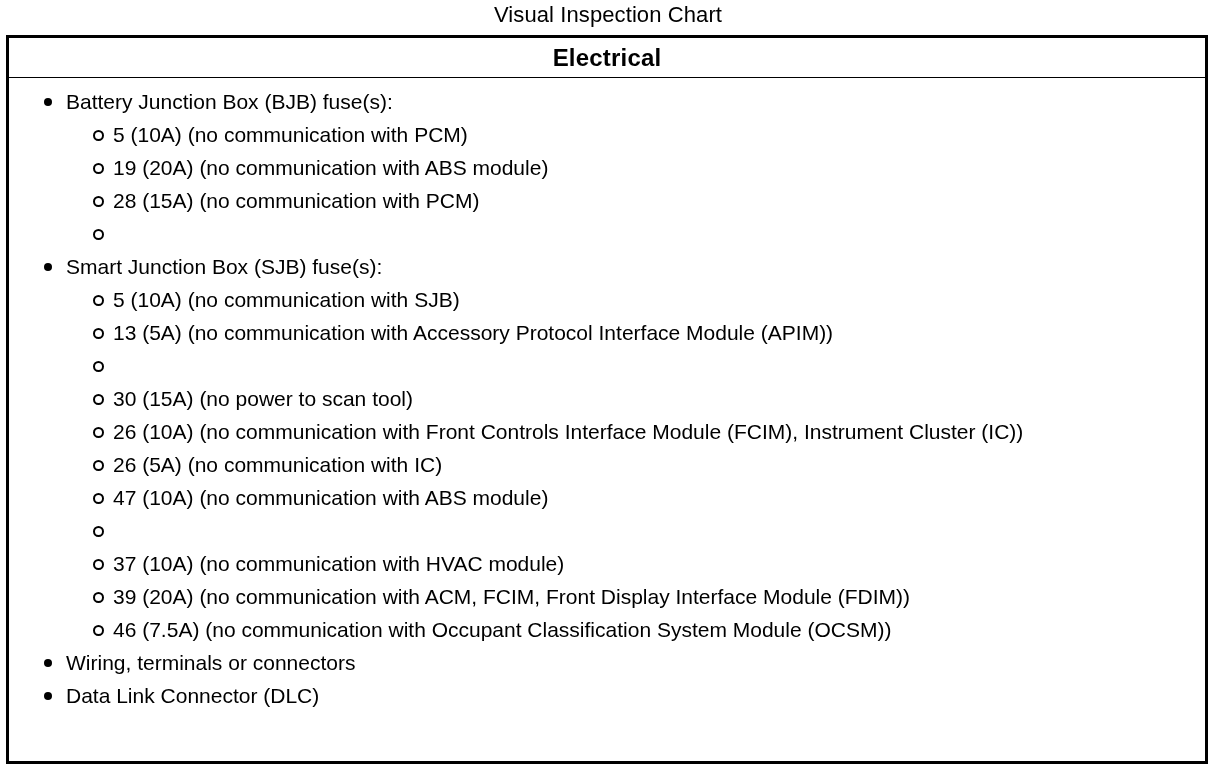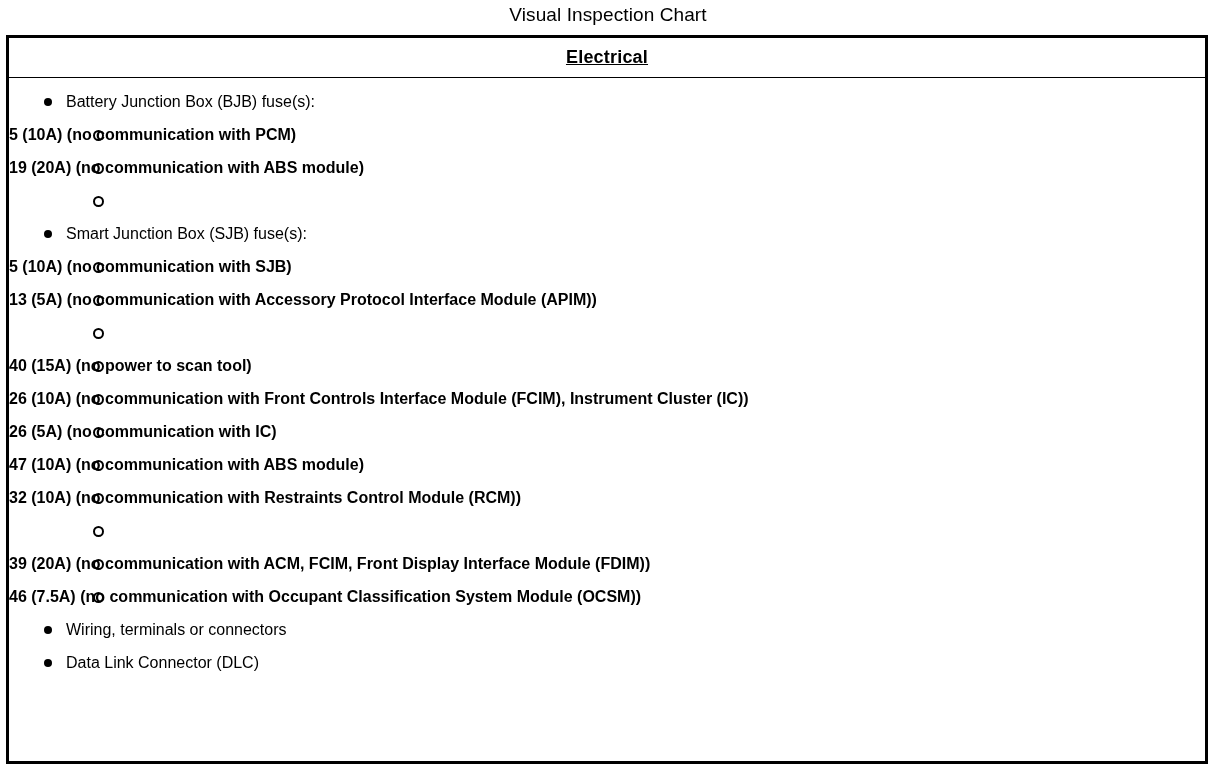--- a/index.html
+++ b/index.html
@@ -22,21 +22,21 @@
     box-sizing: border-box;
   }
 
   
   .chart-title {
     position: absolute;
     top: 0px;
     left: 0;
     width: 1216px;
     text-align: center;
-    font-size: 19px;
+    font-size: 22px;
     line-height: 30px;
     font-weight: normal;
     letter-spacing: 0.1px;
   }
 
   
   .table {
     position: absolute;
     left: 6px;
     top: 35px;
@@ -49,64 +49,63 @@
 
   .table-header {
     height: 40px;
     box-sizing: border-box;
     border-bottom: 1px solid #000000;
     display: flex;
     align-items: center;
     justify-content: center;
   }
   .table-header-label {
-    font-size: 18px;
+    font-size: 24px;
     font-weight: bold;
     letter-spacing: 0.2px;
-    text-decoration: underline;
   }
 
   .table-body {
     padding: 7px 0 0 0;
     box-sizing: border-box;
   }
 
   
   ul.level1 {
     list-style: none;
     margin: 0;
     padding: 0;
   }
 
   li.row {
     position: relative;
     height: 33px;
     line-height: 33px;
-    font-size: 16px;
+    font-size: 21px;
     white-space: nowrap;
   }
 
   
   li.lvl1 {
     padding-left: 57px;
   }
   li.lvl1 > .bullet-disc {
     position: absolute;
     left: 35px;
     top: 50%;
     margin-top: -4px;
     width: 8px;
     height: 8px;
     background: #000000;
     border-radius: 50%;
   }
 
   
   li.lvl2 {
-    font-weight: bold;
+    padding-left: 104px;
   }
   li.lvl2 > .bullet-ring {
     position: absolute;
     left: 84px;
     top: 50%;
     margin-top: -5px;
     width: 7px;
     height: 7px;
     border: 2px solid #000000;
     border-radius: 50%;
@@ -128,31 +127,32 @@
 
     <div class="table-header">
       <div class="table-header-label">Electrical</div>
     </div>
 
     <div class="table-body">
       <ul class="level1">
           <li class="row lvl1"><span class="bullet-disc"></span><span class="row-text">Battery Junction Box (BJB) fuse(s):</span></li>
           <li class="row lvl2"><span class="bullet-ring"></span><span class="row-text">5 (10A) (no communication with PCM)</span></li>
           <li class="row lvl2"><span class="bullet-ring"></span><span class="row-text">19 (20A) (no communication with ABS module)</span></li>
+          <li class="row lvl2"><span class="bullet-ring"></span><span class="row-text">28 (15A) (no communication with PCM)</span></li>
           <li class="row lvl2"><span class="bullet-ring"></span></li>
           <li class="row lvl1"><span class="bullet-disc"></span><span class="row-text">Smart Junction Box (SJB) fuse(s):</span></li>
           <li class="row lvl2"><span class="bullet-ring"></span><span class="row-text">5 (10A) (no communication with SJB)</span></li>
           <li class="row lvl2"><span class="bullet-ring"></span><span class="row-text">13 (5A) (no communication with Accessory Protocol Interface Module (APIM))</span></li>
           <li class="row lvl2"><span class="bullet-ring"></span></li>
-          <li class="row lvl2"><span class="bullet-ring"></span><span class="row-text">40 (15A) (no power to scan tool)</span></li>
+          <li class="row lvl2"><span class="bullet-ring"></span><span class="row-text">30 (15A) (no power to scan tool)</span></li>
           <li class="row lvl2"><span class="bullet-ring"></span><span class="row-text">26 (10A) (no communication with Front Controls Interface Module (FCIM), Instrument Cluster (IC))</span></li>
           <li class="row lvl2"><span class="bullet-ring"></span><span class="row-text">26 (5A) (no communication with IC)</span></li>
           <li class="row lvl2"><span class="bullet-ring"></span><span class="row-text">47 (10A) (no communication with ABS module)</span></li>
-          <li class="row lvl2"><span class="bullet-ring"></span><span class="row-text">32 (10A) (no communication with Restraints Control Module (RCM))</span></li>
           <li class="row lvl2"><span class="bullet-ring"></span></li>
+          <li class="row lvl2"><span class="bullet-ring"></span><span class="row-text">37 (10A) (no communication with HVAC module)</span></li>
           <li class="row lvl2"><span class="bullet-ring"></span><span class="row-text">39 (20A) (no communication with ACM, FCIM, Front Display Interface Module (FDIM))</span></li>
           <li class="row lvl2"><span class="bullet-ring"></span><span class="row-text">46 (7.5A) (no communication with Occupant Classification System Module (OCSM))</span></li>
           <li class="row lvl1"><span class="bullet-disc"></span><span class="row-text">Wiring, terminals or connectors</span></li>
           <li class="row lvl1"><span class="bullet-disc"></span><span class="row-text">Data Link Connector (DLC)</span></li>
         </ul>
     </div>
 
   </div>
 
 </div>

